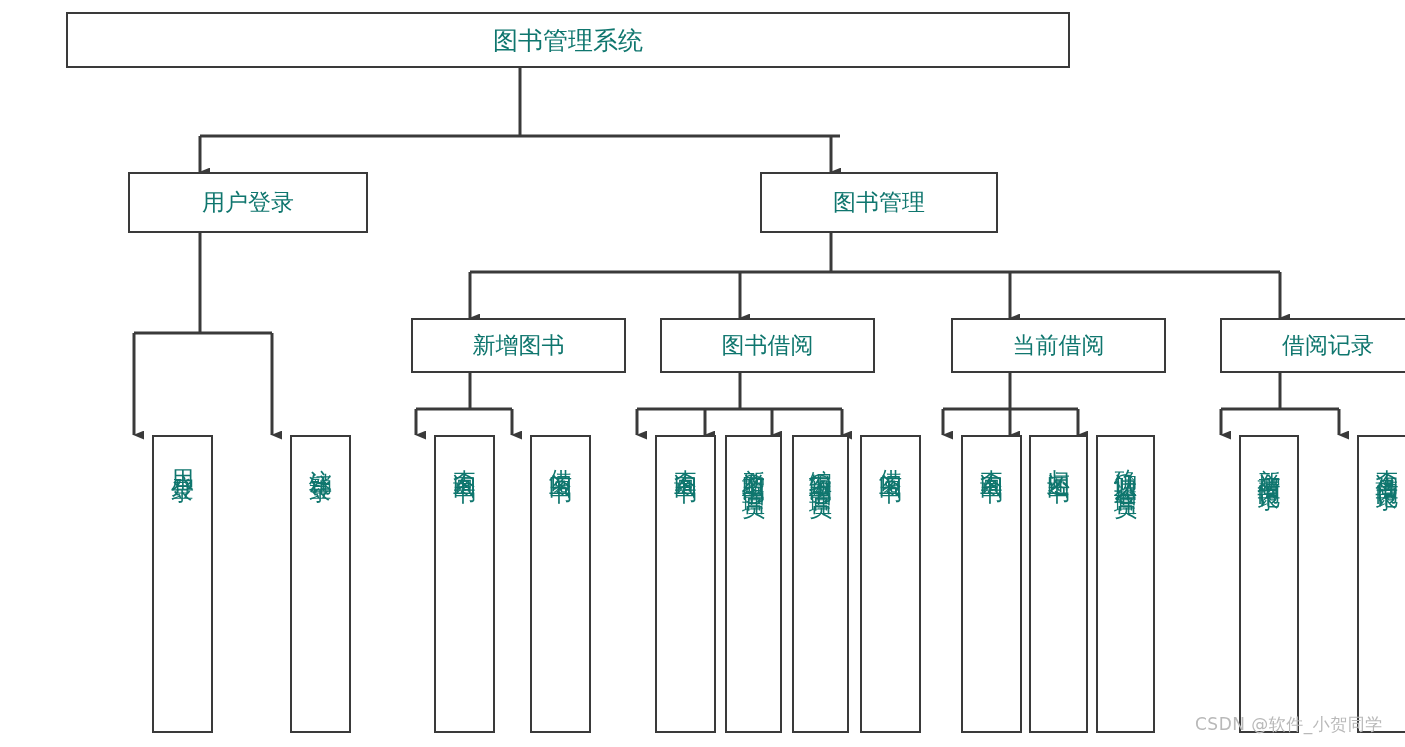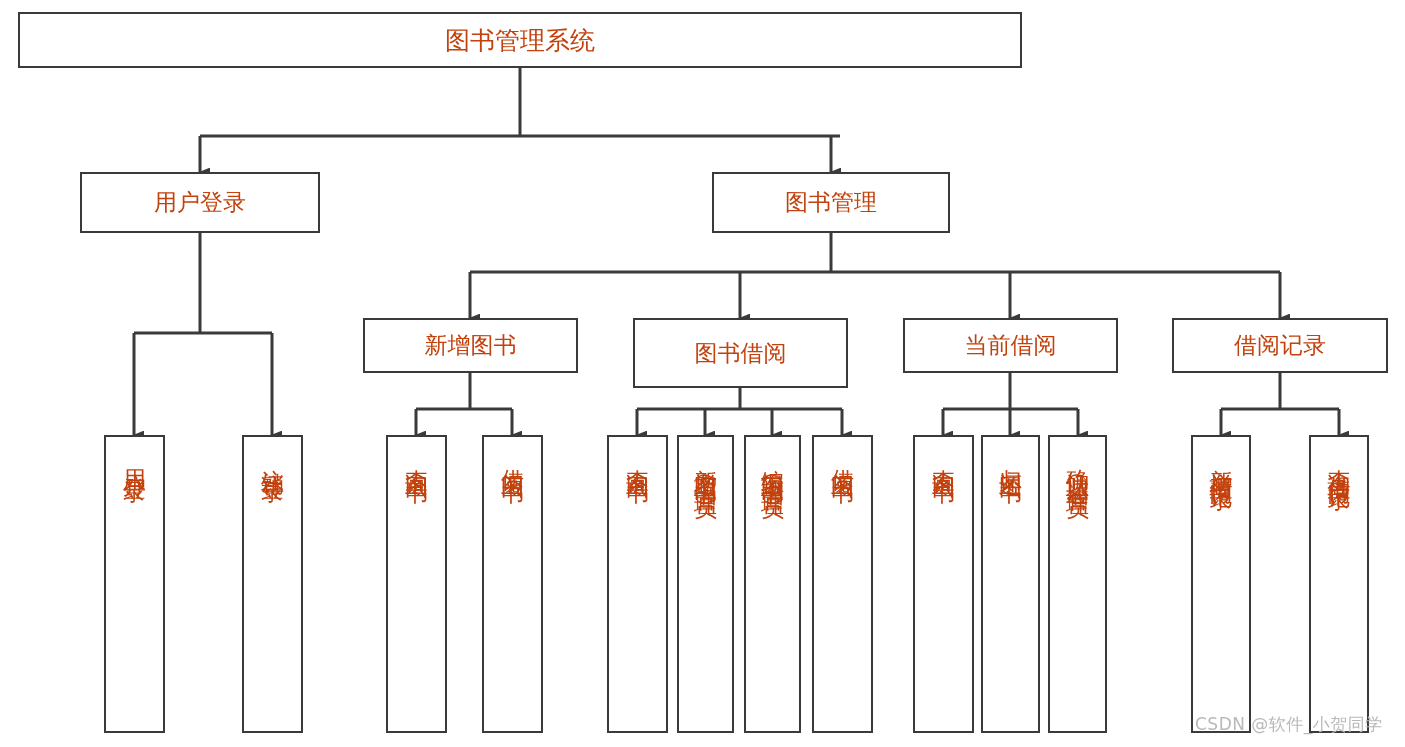--- a/index.html
+++ b/index.html
@@ -1,21 +1,21 @@
 <!DOCTYPE html>
 <html><head>
 <meta charset="utf-8">
 <style>
   html,body{margin:0;padding:0;background:#ffffff;}
   body{width:1405px;height:747px;overflow:hidden;font-family:"DejaVu Sans","Liberation Sans",sans-serif;}
   #stage{position:relative;width:1405px;height:747px;background:#ffffff;}
   svg#wires{position:absolute;left:0;top:0;width:1405px;height:747px;}
 
   .node{position:absolute;box-sizing:border-box;background:#ffffff;border:2.5px solid #3a3a3a;
-        display:flex;align-items:center;justify-content:center;color:#c2410c;}
+        display:flex;align-items:center;justify-content:center;color:#0f766e;margin-left:48px;}
   .node.root{font-size:25px;}
   .node.lvl2{font-size:23px;}
   .node.lvl3{font-size:23px;}
   .node.leaf{font-size:23px;align-items:flex-start;padding-top:14px;}
   .vtext{writing-mode:vertical-rl;text-orientation:upright;letter-spacing:4px;line-height:1.0;
          white-space:nowrap;display:block;}
   .watermark{position:absolute;left:1195px;top:713px;font-size:17px;color:#b9b9b9;
              letter-spacing:.5px;white-space:nowrap;}
 </style>
 </head>
@@ -80,21 +80,21 @@
   <div class="node lvl2" style="left:80px;top:172px;width:240px;height:61px;">
     <span>用户登录</span>
   </div>
   <div class="node lvl2" style="left:712px;top:172px;width:238px;height:61px;justify-content:center;">
     <span>图书管理</span>
   </div>
 
   <div class="node lvl3" style="left:363px;top:318px;width:215px;height:55px;">
     <span>新增图书</span>
   </div>
-  <div class="node lvl3" style="left:633px;top:318px;width:215px;height:70px;justify-content:center;">
+  <div class="node lvl3" style="left:612px;top:318px;width:215px;height:55px;justify-content:center;">
     <span>图书借阅</span>
   </div>
   <div class="node lvl3" style="left:1172px;top:318px;width:216px;height:55px;">
     <span>借阅记录</span>
   </div>
   <div class="node lvl3" style="left:903px;top:318px;width:215px;height:55px;">
     <span>当前借阅</span>
   </div>
 
   <div class="node leaf" style="left:104px;top:435px;width:61px;height:298px;">

